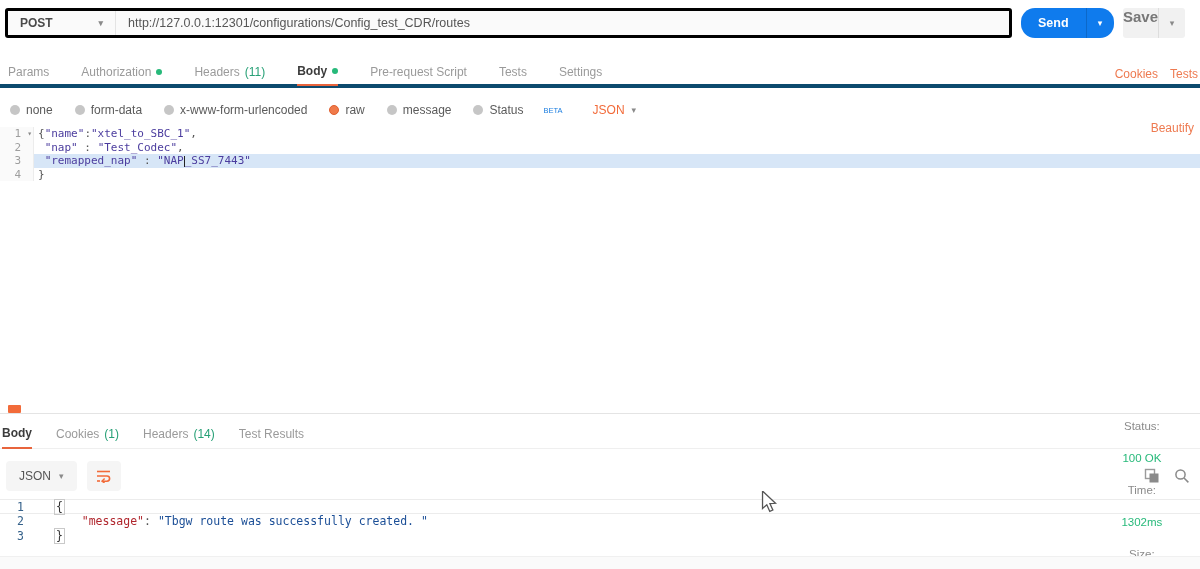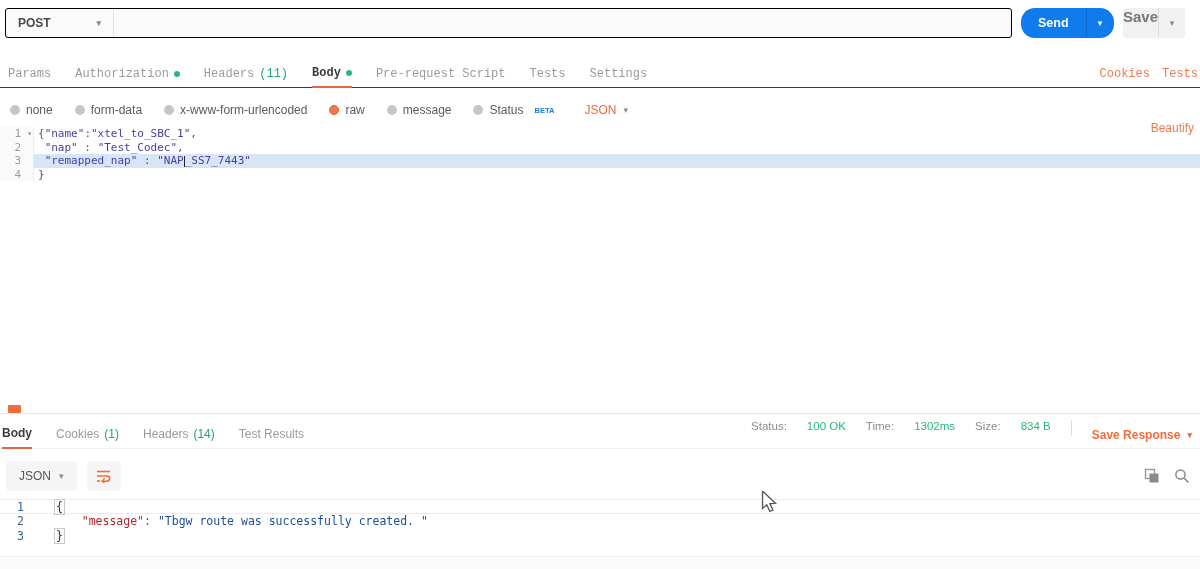--- a/index.html
+++ b/index.html
@@ -2,56 +2,56 @@
 <html><head>
 <meta charset="utf-8">
 <style>
   * { margin:0; padding:0; box-sizing:border-box; }
   html,body { background:#fff; }
   #app { position:relative; width:1200px; height:569px; background:#ffffff; overflow:hidden;
          font-family:"Liberation Sans",sans-serif; color:#444; }
 
   
   .reqbar { position:absolute; top:8px; left:5px; height:30px; width:1007px;
-            display:flex; background:#fafafa; border:1px solid #000000; border-radius:3px; }
+            display:flex; background:#fafafa; border:3px solid #000000; border-radius:3px; }
   .method { width:108px; display:flex; align-items:center; justify-content:space-between;
             padding:0 12px; border-right:1px solid #e4e4e4; font-size:12px; font-weight:bold; color:#4a4a4a; cursor:pointer; }
   .caret { font-size:9px; color:#8a8a8a; }
   .urlfield { flex:1; border:none; background:transparent; font-size:12.5px; color:#555;
               padding:0 12px; font-family:"Liberation Sans",sans-serif; outline:none; }
   .sendbtn { position:absolute; top:8px; left:1021px; height:30px; display:flex; border-radius:14px;
              overflow:hidden; background:#0f7bed; color:#fff; }
   .send-main { padding:0 17px; display:flex; align-items:center; font-size:12.5px; font-weight:bold; cursor:pointer; }
   .send-caret { width:28px; display:flex; align-items:center; justify-content:center;
                 border-left:1px solid rgba(0,0,0,.15); cursor:pointer; }
   .send-caret .caret { color:#fff; }
   .savebtn { position:absolute; top:8px; left:1123px; height:30px; display:flex; border-radius:3px;
              overflow:hidden; background:#f1f1f1; color:#777; }
   .save-main { padding:0 0; display:flex; align-items:flex-start; font-size:15px; font-weight:bold; cursor:pointer; }
   .save-caret { width:27px; display:flex; align-items:center; justify-content:center;
                 border-left:1px solid #ddd; cursor:pointer; }
 
   
   .tabsrow { position:absolute; top:60px; left:0; right:0; height:28px; display:flex; align-items:center;
-             gap:24px; padding-left:8px; border-bottom:1px solid #0c4a6e; font-size:12px; color:#9a9a9a;font-family:Liberation Mono, monospace; }
+             gap:32px; padding-left:8px; border-bottom:4px solid #0c4a6e; font-size:12px; color:#9a9a9a; }
   .tab { display:flex; align-items:center; gap:5px; height:28px; cursor:pointer; white-space:nowrap; }
   .tab.active { color:#3c3c3c; font-weight:bold; border-bottom:2px solid #e8643c; }
   .dot { width:6px; height:6px; border-radius:50%; background:#27b97a; }
   .count { color:#27a076; }
   .tabs-links { position:absolute; right:2px; top:0; height:28px; display:flex; align-items:center; gap:12px;
                 font-size:12px; color:#ee7a50; }
   .tabs-links span { cursor:pointer; }
 
   
   .radiorow { position:absolute; top:97px; left:0; right:0; height:26px; display:flex; align-items:center;
               gap:22px; padding-left:10px; font-size:12px; color:#5a5a5a; }
   .radio-item { display:flex; align-items:center; gap:6px; cursor:pointer; }
   .rdot { width:10px; height:10px; border-radius:50%; background:#c6c6c6; }
   .rdot.sel { background:#f07a4a; border:1px solid #e05f2e; }
-  .beta { font-size:7.5px; font-weight:bold; color:#1e7fe0; vertical-align:super; margin-left:5px; }
+  .beta { font-size:7.5px; font-weight:normal; color:#1e7fe0; vertical-align:super; margin-left:14px; }
   .fmt-dd { display:flex; align-items:center; gap:7px; margin-left:8px; cursor:pointer; }
   .fmt-dd .fmt { color:#f26b3a; }
   .beautify { position:absolute; right:6px; color:#ee7a50; cursor:pointer;margin-top:36px; }
 
   
   .editor { position:absolute; left:0; right:0; font-family:"DejaVu Sans Mono","Liberation Mono",monospace; }
   .req-editor { top:127px; font-size:11px; }
   .cm-row { display:flex; height:13.5px; line-height:13.5px; }
   .cm-gutter { width:34px; flex:0 0 34px; text-align:right; padding-right:12px; color:#9e9e9e;
                background:#fafafa; border-right:1px solid #ececec; position:relative; }
@@ -66,22 +66,22 @@
   .tk-b { color:#333; border:1px solid #c9c9c9; padding:0 1px; }
 
   
   .split { position:absolute; top:413px; left:0; right:0; border-top:1px solid #e4e4e4; }
   .split-accent { position:absolute; top:405px; left:8px; width:13px; height:8px; background:#f26b3a; border-radius:1px; }
 
   
   .resp-header { position:absolute; top:420px; left:0; right:0; height:29px; display:flex; align-items:center;
                  gap:24px; padding-left:2px; border-bottom:1px solid #efefef; font-size:12px; color:#9a9a9a; }
   .resp-header .tab { height:29px; }
-  .resp-meta { position:absolute; right:8px; top:0; height:29px; display:flex; gap:20px;
-               font-size:11.5px; color:#8b8b8b; }
+  .resp-meta { position:absolute; right:8px; top:0; height:29px; display:flex; align-items:center; gap:20px;
+               font-size:11.5px; color:#8b8b8b;flex-direction:column; }
   .metaval { color:#27b97a; }
   .vdiv { width:1px; height:16px; background:#ddd; }
   .save-resp { display:flex; align-items:center; gap:7px; color:#f26b3a; font-weight:bold; font-size:12px; cursor:pointer; }
   .save-resp .caret { color:#f26b3a; }
 
   
   .resp-toolbar { position:absolute; top:461px; left:6px; right:6px; height:30px; display:flex; align-items:center; gap:10px; }
   .pillgroup { display:flex; align-items:center; gap:24px; background:#f5f5f5; border-radius:4px;
                height:30px; padding:0 14px; font-size:12px; color:#9b9b9b; }
   .pillgroup .seg { cursor:pointer; }
@@ -106,20 +106,21 @@
 </head>
 <body>
 
 <div id="app">
 
   <div class="reqbar">
     <div class="method">
       <span>POST</span>
       <span class="caret">▾</span>
     </div>
+    <input class="urlfield" readonly="" value="http://127.0.0.1:12301/configurations/Config_test_CDR/routes" style="">
   </div>
   <div class="sendbtn">
     <div class="send-main">
       <span>Send</span>
     </div>
     <div class="send-caret">
       <span class="caret">▾</span>
     </div>
   </div>
   <div class="savebtn">

